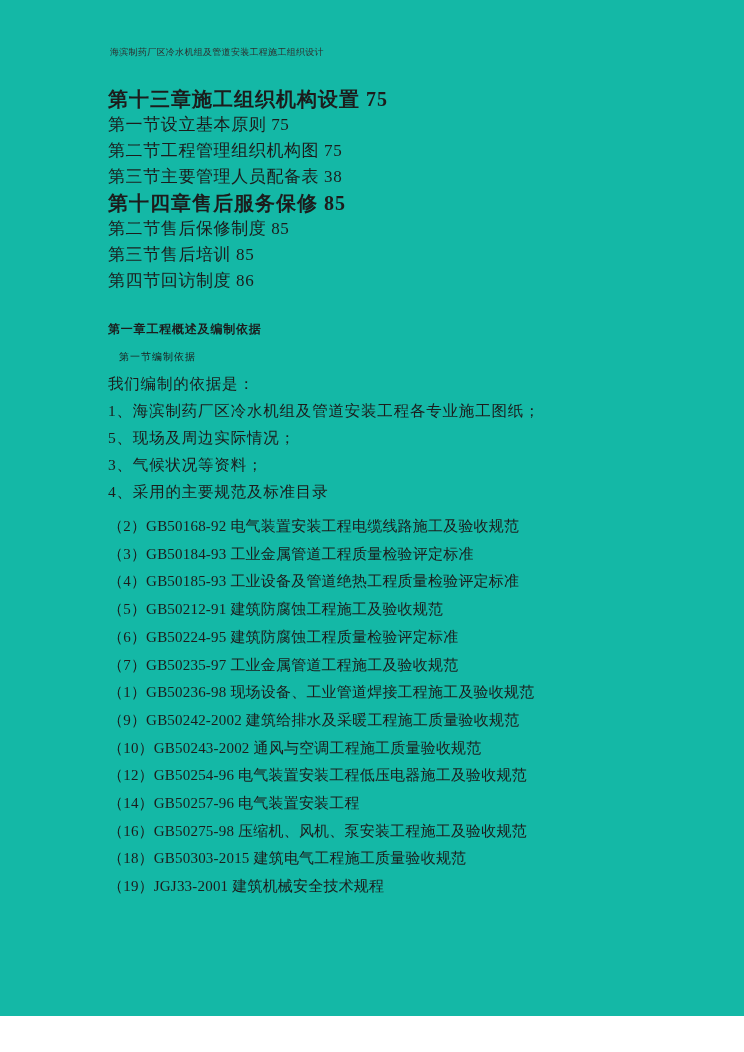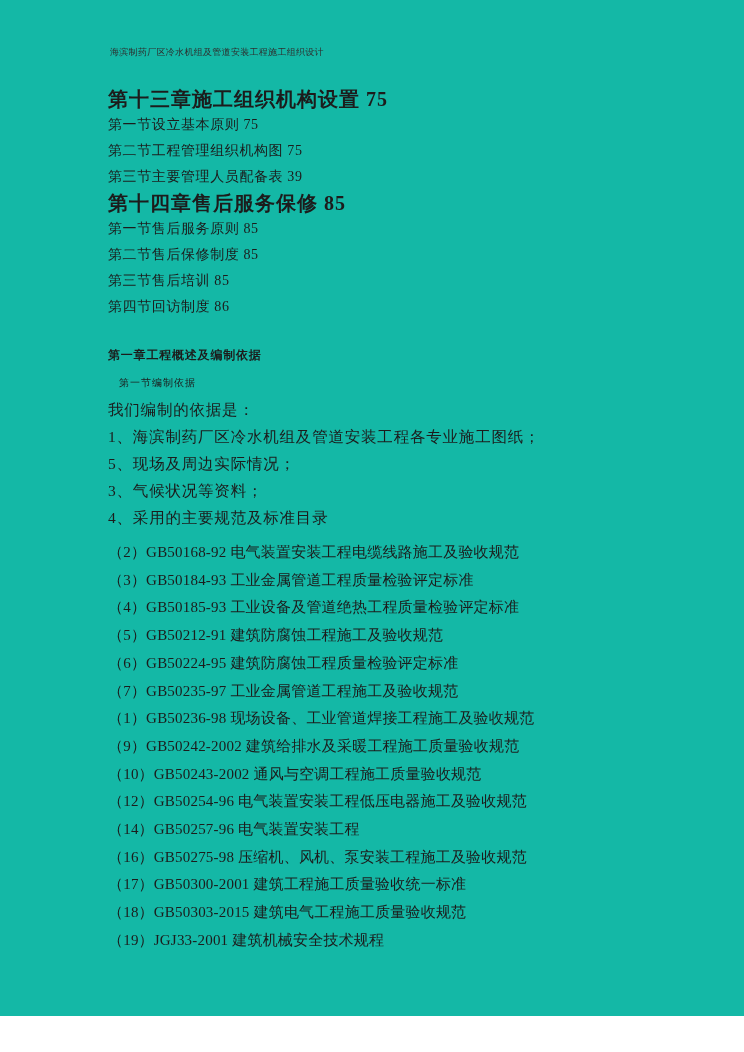--- a/index.html
+++ b/index.html
@@ -22,21 +22,21 @@
     letter-spacing:0.3px;
   }
   .content{
     position:absolute;
     left:108px;
     top:86px;
     width:560px;
   }
   .content p{margin:0;}
   .toc-line{
-    font-size:14px;
+    font-size:17px;
     line-height:26px;
     letter-spacing:0.6px;
   }
   .toc-chapter{
     font-size:20px;
     font-weight:bold;
     letter-spacing:1px;
   }
   .chapter-heading{
     margin-top:22px !important;
@@ -68,23 +68,22 @@
 
 <div class="page">
 
   <div class="doc-header">海滨制药厂区冷水机组及管道安装工程施工组织设计</div>
 
   <div class="content">
 
     <p class="toc-line toc-chapter">第十三章施工组织机构设置 75</p>
     <p class="toc-line">第一节设立基本原则 75</p>
     <p class="toc-line">第二节工程管理组织机构图 75</p>
-    <p class="toc-line">第三节主要管理人员配备表 39</p>
+    <p class="toc-line">第三节主要管理人员配备表 38</p>
     <p class="toc-line toc-chapter">第十四章售后服务保修 85</p>
-    <p class="toc-line">第一节售后服务原则 85</p>
     <p class="toc-line">第二节售后保修制度 85</p>
     <p class="toc-line">第三节售后培训 85</p>
     <p class="toc-line">第四节回访制度 86</p>
 
     <p class="chapter-heading">第一章工程概述及编制依据</p>
     <p class="section-heading">第一节编制依据</p>
     <p class="body-line">我们编制的依据是：</p>
 
     <p class="body-line">1、海滨制药厂区冷水机组及管道安装工程各专业施工图纸；</p>
     <p class="body-line">5、现场及周边实际情况；</p>
@@ -97,19 +96,18 @@
       <p class="standard-line">（4）GB50185-93 工业设备及管道绝热工程质量检验评定标准</p>
       <p class="standard-line">（5）GB50212-91 建筑防腐蚀工程施工及验收规范</p>
       <p class="standard-line">（6）GB50224-95 建筑防腐蚀工程质量检验评定标准</p>
       <p class="standard-line">（7）GB50235-97 工业金属管道工程施工及验收规范</p>
       <p class="standard-line">（1）GB50236-98 现场设备、工业管道焊接工程施工及验收规范</p>
       <p class="standard-line">（9）GB50242-2002 建筑给排水及采暖工程施工质量验收规范</p>
       <p class="standard-line">（10）GB50243-2002 通风与空调工程施工质量验收规范</p>
       <p class="standard-line">（12）GB50254-96 电气装置安装工程低压电器施工及验收规范</p>
       <p class="standard-line">（14）GB50257-96 电气装置安装工程</p>
       <p class="standard-line">（16）GB50275-98 压缩机、风机、泵安装工程施工及验收规范</p>
-      <p class="standard-line">（17）GB50300-2001 建筑工程施工质量验收统一标准</p>
       <p class="standard-line">（18）GB50303-2015 建筑电气工程施工质量验收规范</p>
       <p class="standard-line">（19）JGJ33-2001 建筑机械安全技术规程</p>
     </div>
 
   </div>
 </div>
 
 </body></html>

